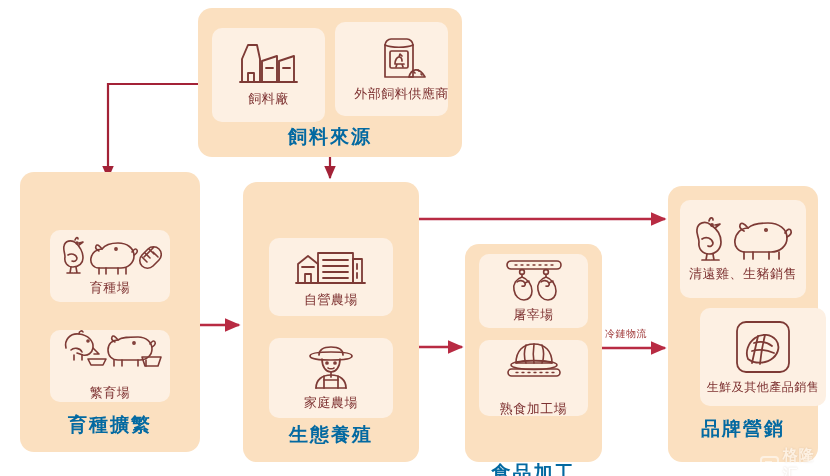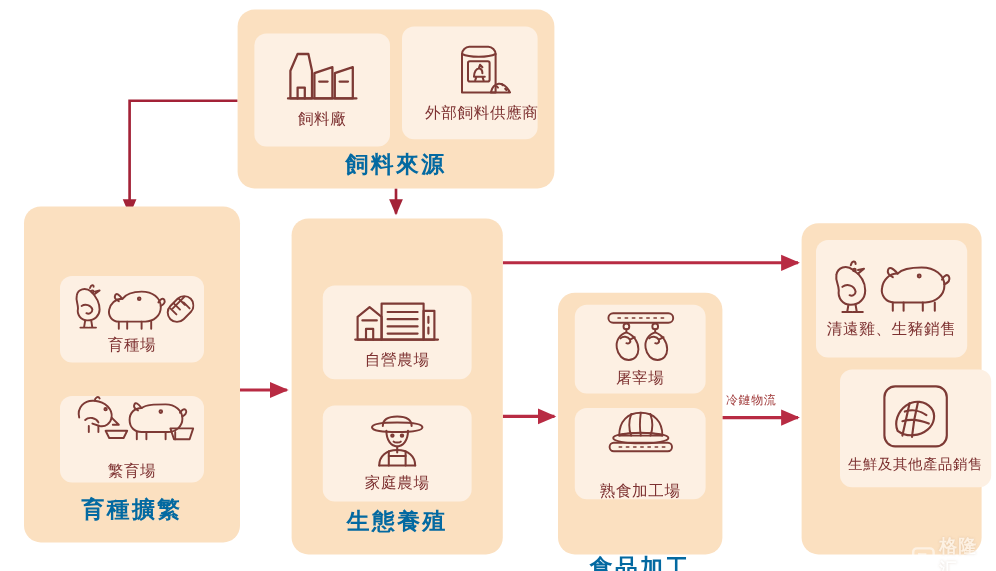--- a/index.html
+++ b/index.html
@@ -391,20 +391,21 @@
             <path d="M24,17 L18,44"></path>
             <path d="M31,16 C29,24 27,34 26,45"></path>
             <path d="M20,24 C26,22 33,23 38,27"></path>
             <path d="M18,32 C25,30 33,31 40,34"></path>
           </g>
         </svg>
       </span>
       <span class="caption" style="font-size:12px;">生鮮及其他產品銷售</span>
     </div>
 
+    <div class="group-label" style="top:230px;">品牌營銷</div>
   </div>
 
   <div class="watermark" style="left:760px; top:446px;">
     <span class="wm-mark"></span>
     <span class="wm-text">格隆汇</span>
   </div>
 
 </div>
 
 </body></html>

